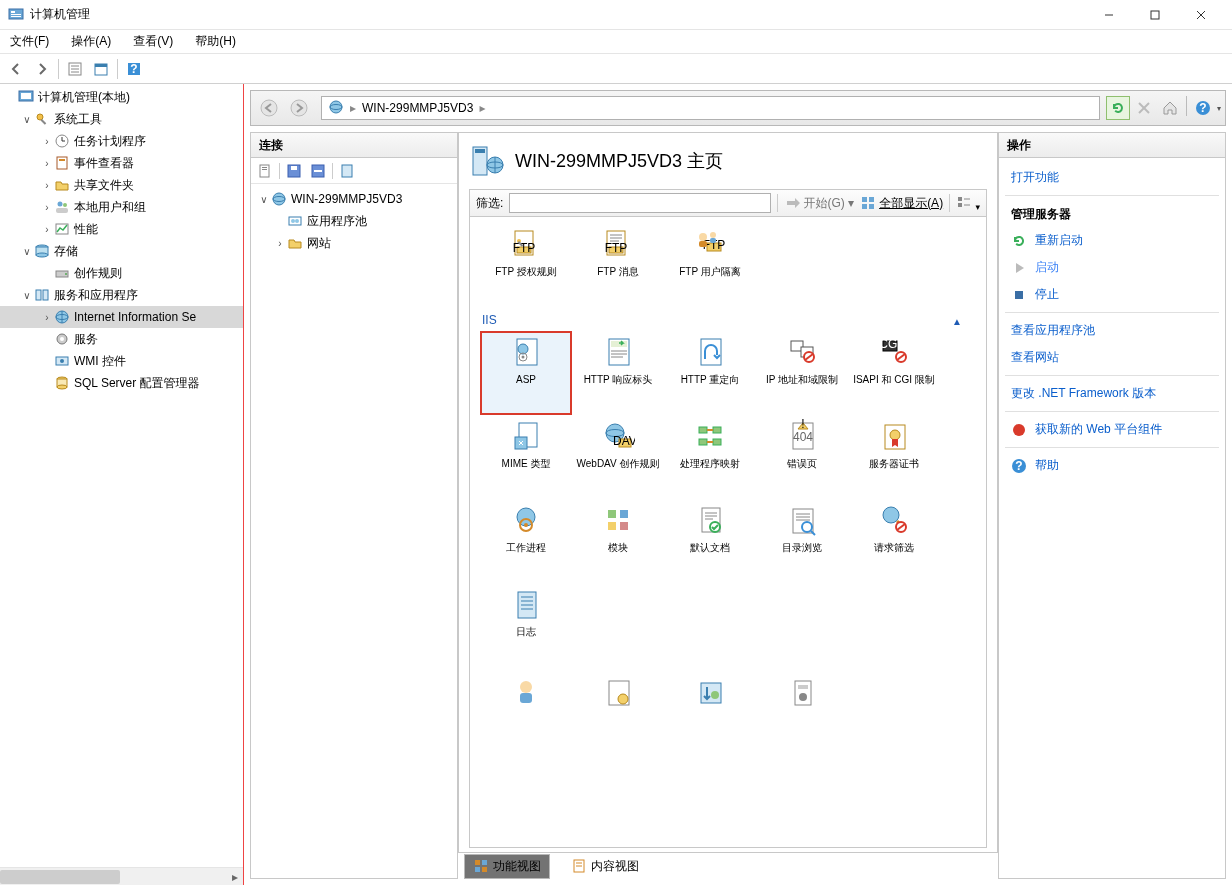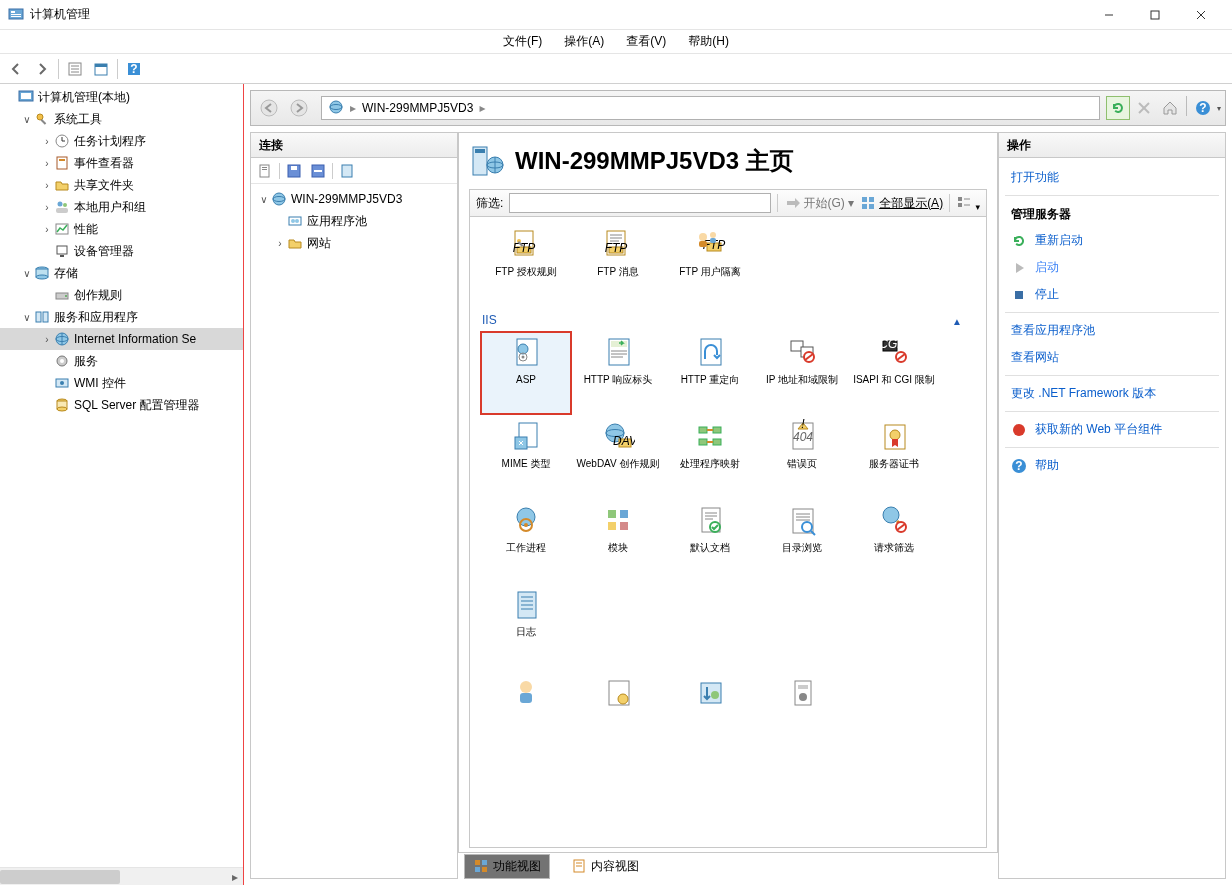--- a/index.html
+++ b/index.html
@@ -7,21 +7,21 @@
 
 
 .titlebar { height: 30px; display: flex; align-items: center; padding: 0 8px; border-bottom: 1px solid #e5e5e5; }
 .titlebar .app-icon { width: 16px; height: 16px; margin-right: 6px; }
 .titlebar .title { flex: 1; font-size: 12px; }
 .titlebar .win-controls { display: flex; }
 .titlebar .win-btn { width: 46px; height: 30px; display: flex; align-items: center; justify-content: center; }
 .titlebar .win-btn svg { width: 10px; height: 10px; }
 
 
-.menubar { height: 24px; display: flex; align-items: center; padding: 0 6px; gap: 14px; border-bottom: 1px solid #e5e5e5; justify-content: center;}
+.menubar { height: 24px; display: flex; align-items: center; padding: 0 6px; gap: 14px; border-bottom: 1px solid #e5e5e5;}
 .menubar .menu-item { padding: 2px 4px; cursor: default; }
 
 
 .toolbar { height: 30px; display: flex; align-items: center; padding: 2px 4px; gap: 2px; border-bottom: 1px solid #d0d0d0; background:#fff;}
 .toolbar .tb-btn { width: 24px; height: 24px; display: flex; align-items: center; justify-content: center; border: 1px solid transparent; }
 .toolbar .tb-sep { width: 1px; height: 20px; background: #ccc; margin: 0 2px; }
 
 
 .main { display: flex; height: calc(885px - 30px - 24px - 30px); }
 .left-pane { width: 244px; border-right: 1px solid #ef4444; background: #fff; display:flex; flex-direction:column;}
@@ -56,33 +56,33 @@
 .col-body{border:1px solid #c8c8c8; border-top:none; flex:1; background:#fff; overflow:hidden;}
 
 .col-conn{width:208px; display:flex; flex-direction:column;}
 .col-conn .mini-toolbar{height:26px; display:flex; align-items:center; gap:4px; padding:2px 4px; border-bottom:1px solid #e5e5e5;}
 .col-conn .mini-toolbar .mt-btn{width:20px; height:20px; display:flex; align-items:center; justify-content:center;}
 
 .col-center{flex:1; display:flex; flex-direction:column; min-width:0;}
 .center-content{border:1px solid #c8c8c8; flex:1; padding:10px 10px 4px 10px; display:flex; flex-direction:column; min-height:0; position:relative;}
 .center-title{display:flex; align-items:center; gap:10px; margin-bottom:10px;}
 .center-title .big-icon{width:36px; height:36px;}
-.center-title h2{font-size:24px; font-weight:bold;}
+.center-title h2{font-size:18px; font-weight:normal;}
 .filter-bar{height:28px; display:flex; align-items:center; border:1px solid #c8c8c8; background:linear-gradient(#fdfdfd,#f0f0f0); padding:0 6px; gap:6px;}
 .filter-bar input{height:20px; flex:1; border:1px solid #b0b0b0; padding:0 4px;}
 .filter-bar .fb-link{color:#777; cursor:default; display:flex; align-items:center; gap:3px;}
 .filter-bar .fb-link.enabled{color:#000;}
 .filter-bar .divsep{width:1px; height:18px; background:#ccc;}
 
 .feature-area{flex:1; overflow-y:auto; overflow-x:hidden; border:1px solid #c8c8c8; border-top:none; padding:6px 2px; position:relative;}
 .group-row{display:flex; flex-wrap:wrap; gap:0; padding-left:8px;}
 .group-label{color:#1e5bb5; font-size:12px; padding:6px 10px 4px 10px; display:flex; align-items:flex-end; justify-content:space-between;}
 .group-label .collapse{color:#1e5bb5; font-size:10px; margin-right:12px;}
 .feature{width:92px; height:84px; display:flex; flex-direction:column; align-items:center; justify-content:flex-start; text-align:center; padding-top:4px; cursor:default;}
-.feature .ficon{width:34px; height:34px; margin-bottom:4px; display:flex; align-items:center; justify-content:flex-end;font-style:italic;}
+.feature .ficon{width:34px; height:34px; margin-bottom:4px; display:flex; align-items:center; justify-content:flex-end;}
 .feature .flabel{font-size:10px; line-height:14px; max-width:88px;}
 .feature.selected{border:2px solid #d93a2b; background:#eaf3fb;}
 .feature.selected .ficon{margin-top:-2px;}
 
 .tab-bar{height:26px; display:flex; align-items:center; gap:12px; padding:0 6px; border-top:0;}
 .tab-bar .tab{display:flex; align-items:center; gap:4px; padding:3px 8px; border:1px solid transparent;}
 .tab-bar .tab.active{border:1px solid #b8b8b8; background:#737373;}
 
 .col-actions{width:228px; display:flex; flex-direction:column;}
 .actions-list{padding:6px 4px; display:flex; flex-direction:column;}
@@ -249,30 +249,20 @@
       <div class="tree-row indent-2">
             <span class="twisty">›</span>
             <span class="node-icon">
               <svg class="isvg" viewBox="0 0 16 16">
                 <rect x="2" y="3" width="12" height="10" fill="#fff" stroke="#888"></rect>
                 <polyline points="3,11 6,7 9,9 13,4" fill="none" stroke="#3aaf5a" stroke-width="1.5"></polyline>
               </svg>
             </span>
             <span>性能</span>
           </div>
-      <div class="tree-row indent-2">
-            <span class="twisty"></span>
-            <span class="node-icon">
-              <svg class="isvg" viewBox="0 0 16 16">
-                <rect x="3" y="3" width="10" height="8" fill="#fff" stroke="#555"></rect>
-                <rect x="6" y="12" width="4" height="2" fill="#555"></rect>
-              </svg>
-            </span>
-            <span>设备管理器</span>
-          </div>
       <div class="tree-row indent-1">
             <span class="twisty">∨</span>
             <span class="node-icon">
               <svg class="isvg" viewBox="0 0 16 16">
                 <ellipse cx="8" cy="4" rx="6" ry="2" fill="#8fc7e6" stroke="#3a7faf"></ellipse>
                 <rect x="2" y="4" width="12" height="8" fill="#bde0f0" stroke="#3a7faf"></rect>
                 <ellipse cx="8" cy="12" rx="6" ry="2" fill="#8fc7e6" stroke="#3a7faf"></ellipse>
               </svg>
             </span>
             <span>存储</span>

